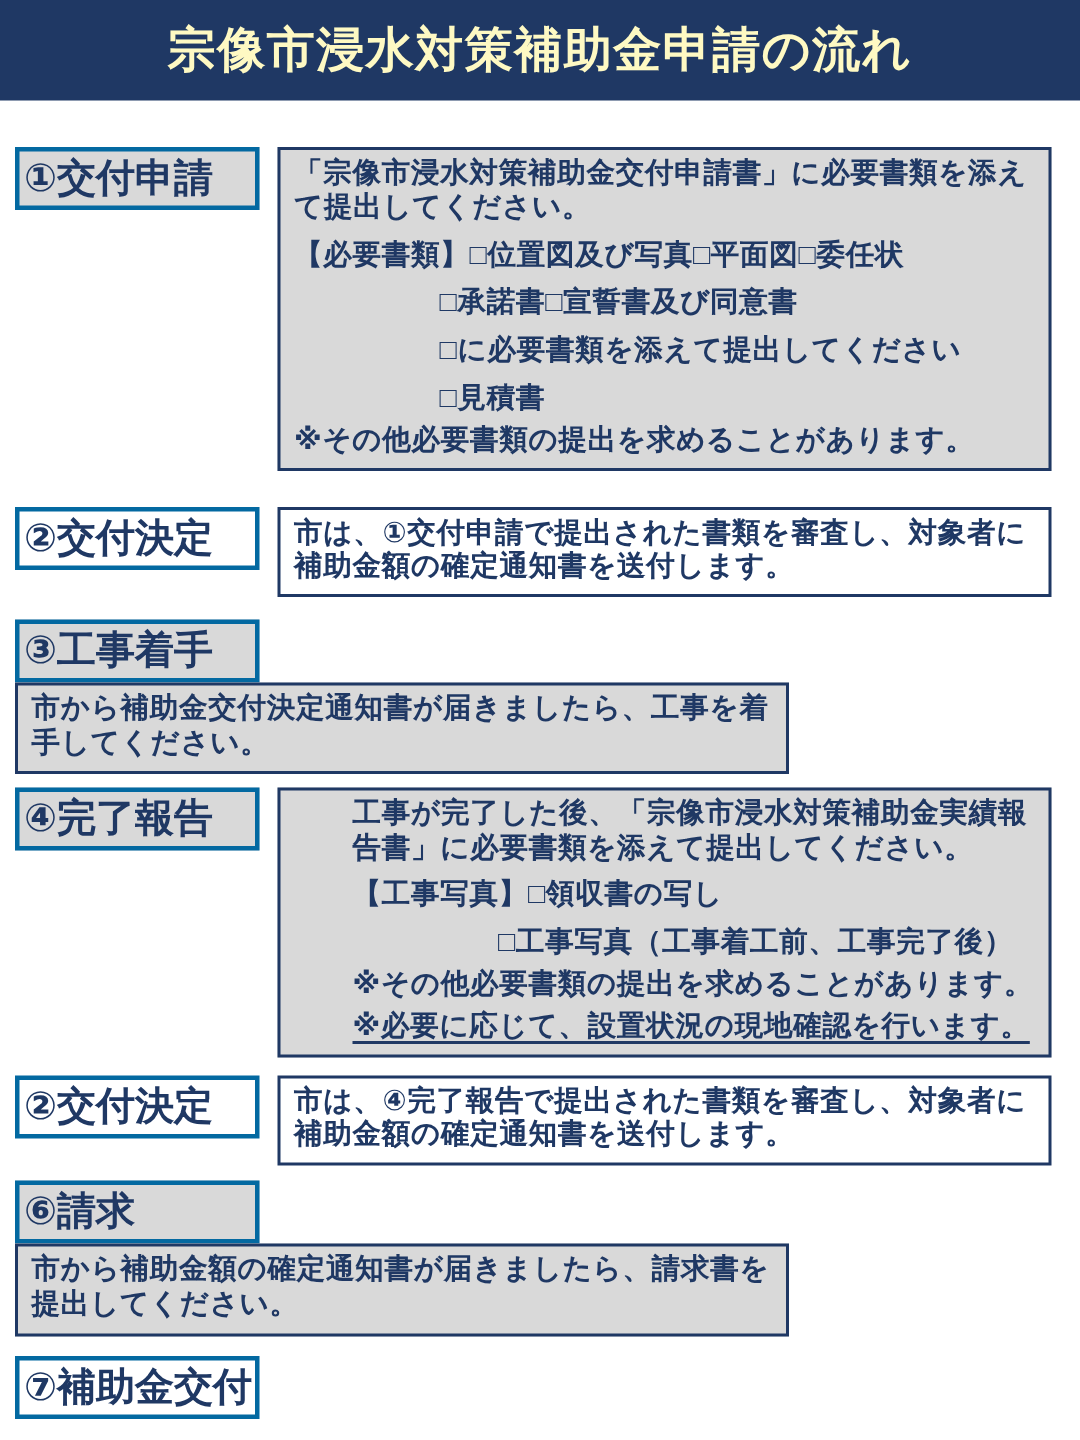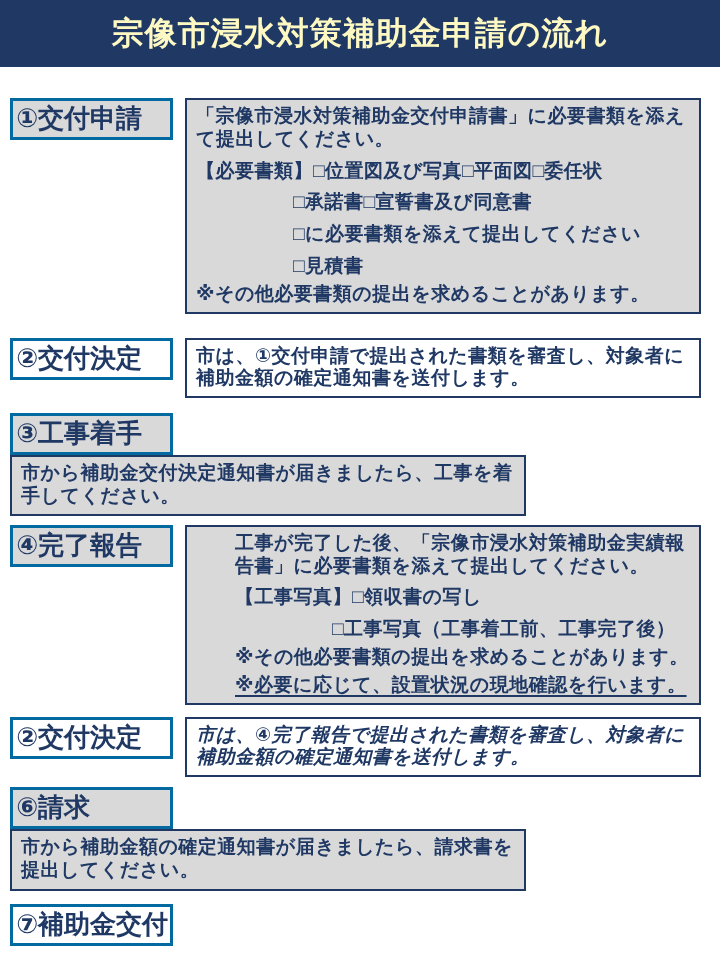--- a/index.html
+++ b/index.html
@@ -48,21 +48,21 @@
     flex:0 0 auto;width:516px;box-sizing:border-box;
     border:2px solid #1F3864;background:#ffffff;
     padding:5px 7px 6px 9px;
   }
   .shaded{background:#D9D9D9;}
 
   .row-1 .content-box{min-height:200px;}
   .row-2 .content-box{min-height:56px;}
   .row-3 .content-box{min-height:56px;}
   .row-4 .content-box{min-height:172px;padding-left:48px;}
-  .row-5 .content-box{min-height:58px;font-style:italic;}
+  .row-5 .content-box{min-height:58px;}
   .row-6 .content-box{min-height:62px;}
   .row-7 .content-box{min-height:50px;}
 
   .line{
     font-size:19px;font-weight:bold;line-height:1.2;color:#1F3864;
     letter-spacing:0.5px;
   }
   .line.para{margin:0;}
   .line.item{margin-top:9px;}
   .line.indent{margin-top:9px;margin-left:97px;}

